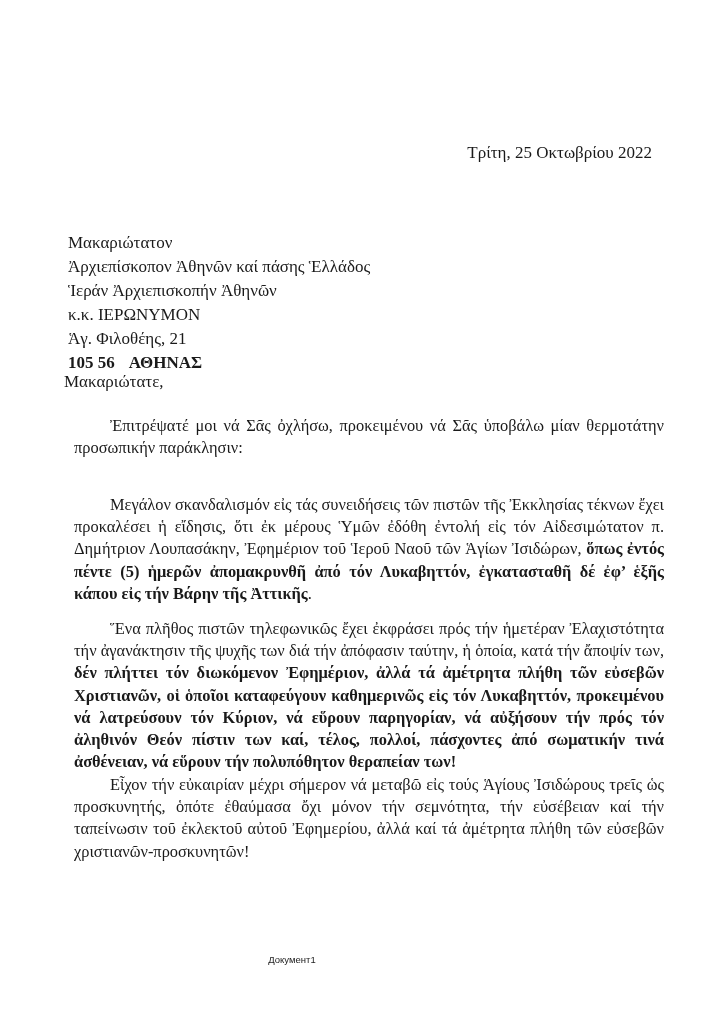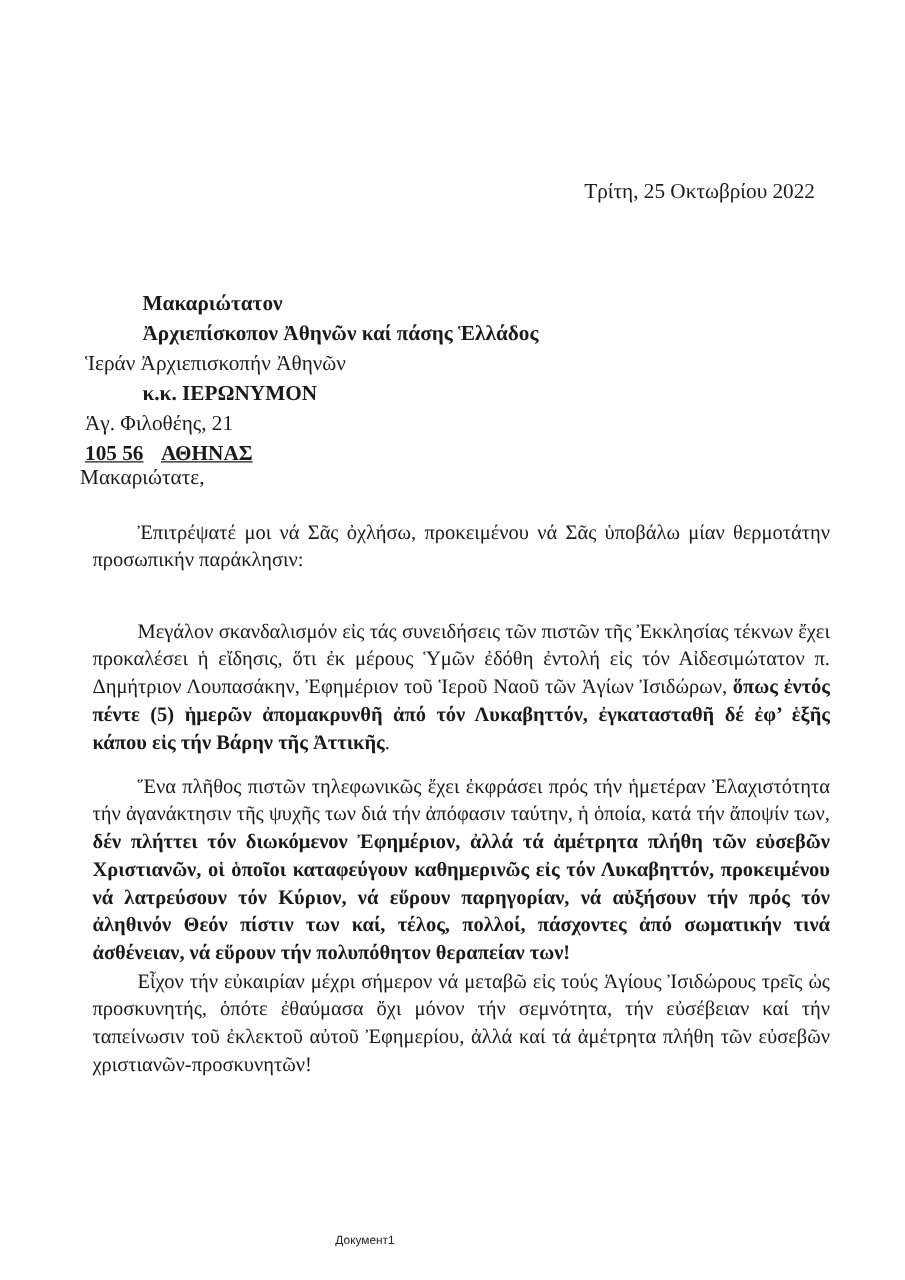--- a/index.html
+++ b/index.html
@@ -30,22 +30,22 @@
     }
     .address {
       position: absolute;
       left: 68px;
       top: 231px;
       font-family: "Liberation Serif", serif;
       font-size: 17px;
       line-height: 24px;
     }
     .address .line { display: block; white-space: nowrap; }
-    .address .bold { font-weight: bold; margin-left: 46px; }
-    .address .underline { text-decoration: underline; font-weight: bold; }
+    .address .bold { font-weight: normal; }
+    .address .underline { font-weight: bold; }
     .address .gap { display: inline-block; width: 14px; }
     .salutation {
       position: absolute;
       left: 64px;
       top: 372px;
       font-family: "Liberation Serif", serif;
       font-size: 17px;
     }
     .body-text {
       position: absolute;
@@ -60,21 +60,21 @@
     }
     .p1 { top: 409px; }
     .p2 { top: 488px; }
     .p3 { top: 612px; }
     .p4 { top: 768px; }
     .body-text b { font-weight: bold; }
     .footer {
       position: absolute;
       left: 0;
       width: 584px;
-      top: 986px;
+      top: 953px;
       text-align: center;
       font-family: "Liberation Sans", sans-serif;
       font-size: 9.5px;
       line-height: 13px;
       color: #222;
     }
     .footer span { display: block; }
   </style>
 </head>
 <body>

